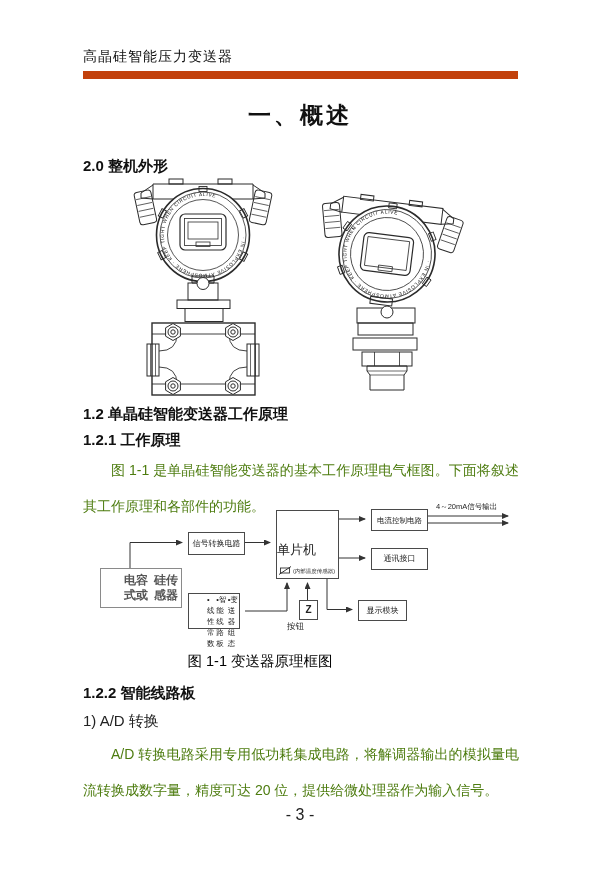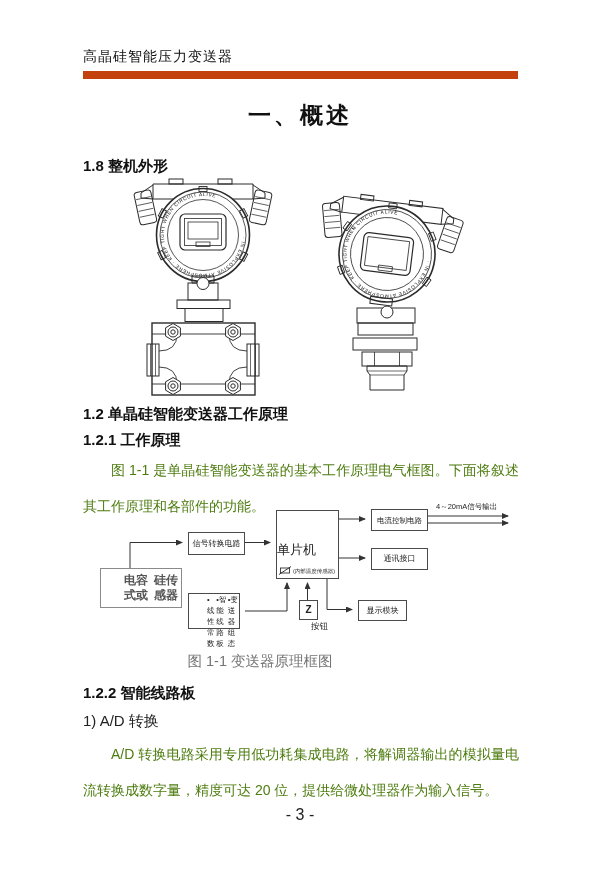--- a/index.html
+++ b/index.html
@@ -18,21 +18,21 @@
     left:0;top:100px;width:600px;text-align:center;
     font-size:23px;font-weight:bold;letter-spacing:3px;color:#111;
   }
   .h2{font-size:15px;font-weight:bold;color:#111;}
   .h3{font-size:15px;font-weight:bold;color:#111;}
   .body-par{
     left:83px;width:436px;font-size:14px;line-height:36px;
     text-align:justify;text-indent:2em;color:#4d7c0f;
   }
   .list-intro{left:83px;font-size:15px;color:#222;}
-  .caption{left:0;top:652px;width:520px;text-align:center;font-size:14.5px;color:#737373;}
+  .caption{left:0;top:652px;width:520px;text-align:center;font-size:14.5px;color:#000000;}
   .page-num{left:0;top:806px;width:600px;text-align:center;font-size:16px;color:#222;}
   .fig{position:absolute;}
   
   .diagram{left:80px;top:497px;width:458px;height:155px;}
   .dg-box{
     position:absolute;border:1px solid #4a4a4a;background:#fff;
     display:flex;flex-direction:row;align-items:center;justify-content:center;
     font-size:8px;line-height:10px;color:#222;text-align:center;
   }
   .sensor-box{
@@ -47,35 +47,35 @@
     font-size:5.5px;line-height:6px;color:#333;white-space:nowrap;
   }
   .current-box{left:291px;top:12px;width:55px;height:20px;font-size:7.5px;line-height:9px;}
   .comm-box{left:291px;top:51px;width:55px;height:20px;}
   .constants-box{
     left:108px;top:96px;width:52px;height:36px;align-items:flex-start;
     justify-content:center;padding-left:18px;box-sizing:border-box;
     font-size:7.5px;line-height:11px;text-align:left;
   }
   .z-box{left:219px;top:103px;width:17px;height:18px;font-size:10px;font-weight:bold;}
-  .z-label{left:207px;top:124px;width:41px;text-align:right;font-size:8.5px;color:#222;}
+  .z-label{left:207px;top:124px;width:41px;text-align:left;font-size:8.5px;color:#222;}
   .display-box{left:278px;top:103px;width:47px;height:19px;}
   .out-label{left:356px;top:5px;width:90px;font-size:7.5px;color:#222;}
   .dg-lines{position:absolute;left:0;top:0;}
 </style>
 </head>
 <body>
 
 <div class="page">
 
   <div class="abs doc-header">高晶硅智能压力变送器</div>
 
   <div class="abs main-title">一、概述</div>
 
-  <div class="abs h2" style="left:83px;top:157px">1.8 整机外形</div>
+  <div class="abs h2" style="left:83px;top:157px">2.0 整机外形</div>
 
   <svg class="fig" style="left:133px;top:178px" width="140" height="222" viewBox="0 0 140 222">
     <defs>
       <path id="ringL" d="M31,57 A39,39 0 1 1 109,57 A39,39 0 1 1 31,57"></path>
       <g id="boltL">
         <polygon points="0,-8.5 7.4,-4.2 7.4,4.2 0,8.5 -7.4,4.2 -7.4,-4.2" fill="#fff"></polygon>
         <circle r="5" fill="none"></circle>
         <circle r="2.2" fill="none"></circle>
       </g>
     </defs>

